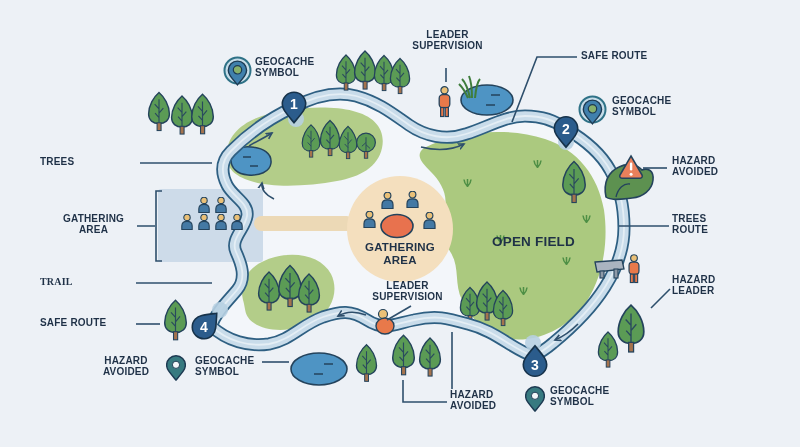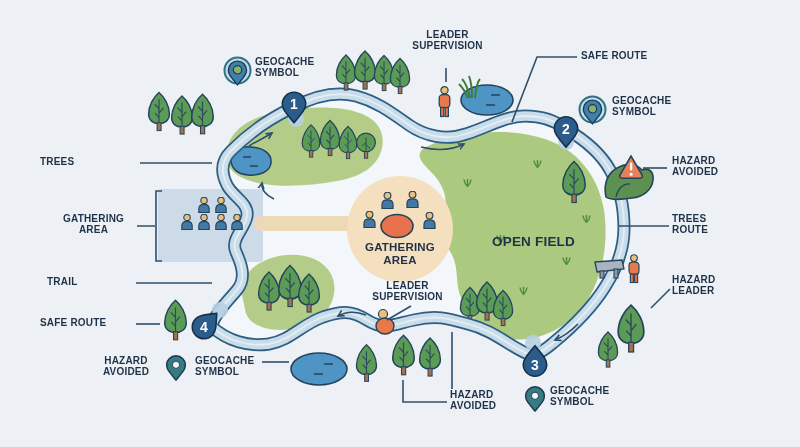--- a/index.html
+++ b/index.html
@@ -310,21 +310,21 @@
   <span>HAZARD</span>
   <span>LEADER</span>
 </div>
 <div class="lbl rgt" style="left:40px;top:156px;width:93px;">
   <span>TREES</span>
 </div>
 <div class="lbl ctr" style="left:46px;top:213px;width:95px;">
   <span>GATHERING</span>
   <span>AREA</span>
 </div>
-<div class="lbl rgt" style="left:47px;top:276px;width:93px;">
+<div class="lbl rgt" style="left:40px;top:276px;width:93px;font-family:Liberation Serif, serif;">
   <span>TRAIL</span>
 </div>
 <div class="lbl rgt" style="left:40px;top:317px;width:93px;">
   <span>SAFE ROUTE</span>
 </div>
 <div class="lbl ctr" style="left:88px;top:355px;width:76px;">
   <span>HAZARD</span>
   <span>AVOIDED</span>
 </div>
 <div class="lbl" style="left:195px;top:355px;">

